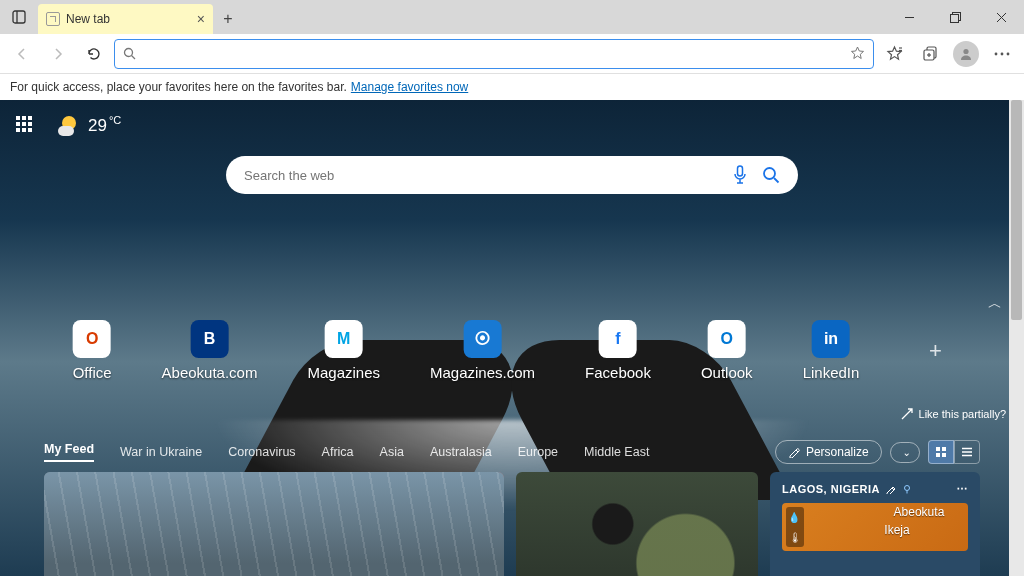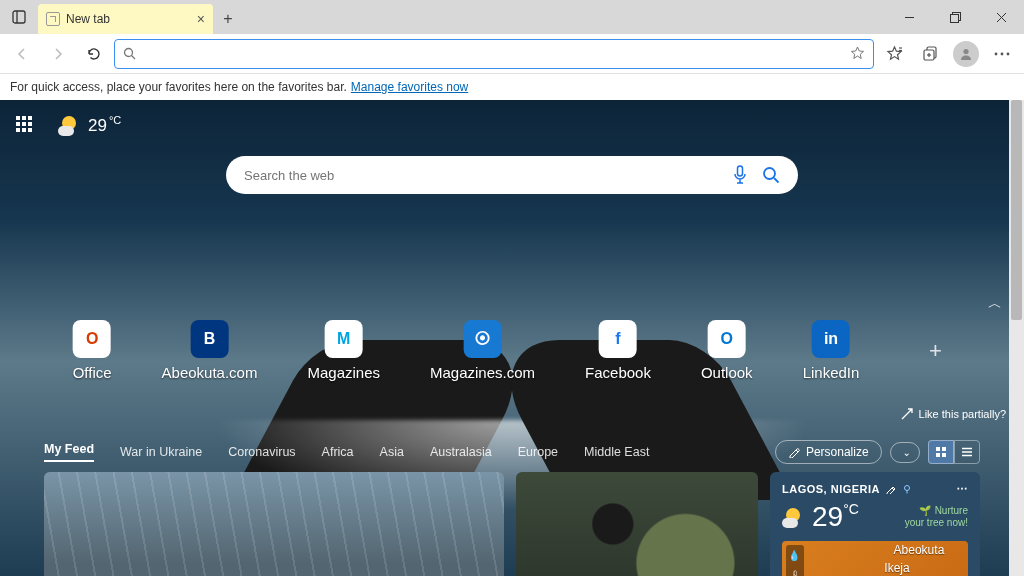--- a/index.html
+++ b/index.html
@@ -332,25 +332,20 @@
             </svg>
           </span>
         <span>
             <svg width="10" height="10" viewBox="0 0 10 10">
               <circle cx="5" cy="4" r="2.5" fill="none" stroke="#8fc9ff" stroke-width="1"></circle>
               <line x1="5" y1="6.5" x2="5" y2="9.5" stroke="#8fc9ff"></line>
             </svg>
           </span>
         <span class="more">⋯</span>
       </div>
-      <div class="temp-row">
-        <span class="sun-icon"></span>
-        <span class="big-temp"><span>29</span><span style="font-size:14px;vertical-align:top">°C</span></span>
-        <span class="nurture">🌱 <span>Nurture your tree now!</span></span>
-      </div>
       <div class="map">
         <div class="map-side">
             <span>💧</span>
             <span>🌡</span>
           </div>
         <span class="city" style="top:2px;left:60%">Abeokuta</span>
         <span class="city" style="top:20px;left:55%">Ikeja</span>
 
       </div>
     </div>

